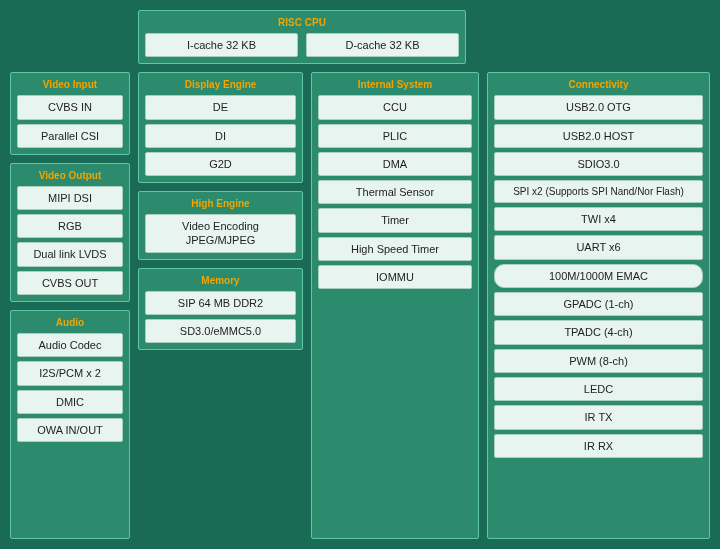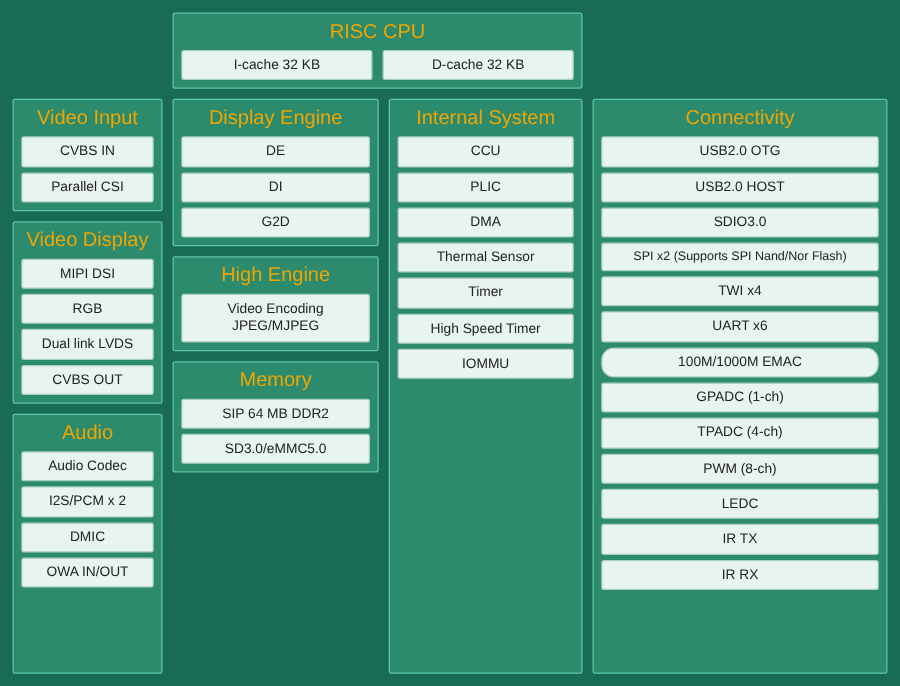--- a/index.html
+++ b/index.html
@@ -13,22 +13,22 @@
 
     
     .section {
       background: #2e8b6e;
       border: 1.5px solid #5cc8a8;
       border-radius: 2px;
       padding: 6px;
     }
     .section-title {
       color: #f0a500;
-      font-weight: normal;
-      font-size: 16px;
+      font-weight: bold;
+      font-size: 10px;
       text-align: center;
       margin-bottom: 5px;
     }
     .section-items { display: flex; flex-direction: column; gap: 4px; }
     .item-box {
       background: #e8f5f0;
       border: 1px solid #ccc;
       border-radius: 2px;
       text-align: center;
       font-size: 11px;
@@ -80,21 +80,21 @@
       display: flex;
       flex-direction: column;
       gap: 8px;
       width: 165px;
       flex-shrink: 0;
     }
     .internal-col {
       display: flex;
       flex-direction: column;
       gap: 8px;
-      width: 155px;
+      width: 168px;
       flex-shrink: 0;
     }
     .right-col {
       display: flex;
       flex-direction: column;
       gap: 8px;
       flex: 1;
       justify-content: flex-end;
     }
     .top-area {
@@ -134,21 +134,21 @@
     <div class="left-col">
       <div class="section" style="background: rgb(45, 139, 109); border-color: rgb(92, 200, 168);">
         <div class="section-title" style="color: rgb(240, 165, 0);">Video Input</div>
         <div class="section-items">
           <div class="item-box" style="background: rgb(232, 244, 239); border-color: rgb(170, 207, 191); color: rgb(34, 34, 34);">CVBS IN</div>
           <div class="item-box" style="background: rgb(232, 244, 239); border-color: rgb(170, 207, 191); color: rgb(34, 34, 34);">Parallel CSI</div>
         </div>
       </div>
 
       <div class="section" style="background: rgb(45, 139, 109); border-color: rgb(92, 200, 168);">
-        <div class="section-title" style="color: rgb(240, 165, 0);">Video Display</div>
+        <div class="section-title" style="color: rgb(240, 165, 0);">Video Output</div>
         <div class="section-items">
           <div class="item-box" style="background: rgb(232, 244, 239); border-color: rgb(170, 207, 191); color: rgb(34, 34, 34);">MIPI DSI</div>
           <div class="item-box" style="background: rgb(232, 244, 239); border-color: rgb(170, 207, 191); color: rgb(34, 34, 34);">RGB</div>
           <div class="item-box" style="background: rgb(232, 244, 239); border-color: rgb(170, 207, 191); color: rgb(34, 34, 34);">Dual link LVDS</div>
           <div class="item-box" style="background: rgb(232, 244, 239); border-color: rgb(170, 207, 191); color: rgb(34, 34, 34);">CVBS OUT</div>
         </div>
       </div>
 
       <div class="section" style="flex: 1 1 0%; background: rgb(45, 139, 109); border-color: rgb(92, 200, 168);">
         <div class="section-title" style="color: rgb(240, 165, 0);">Audio</div>

